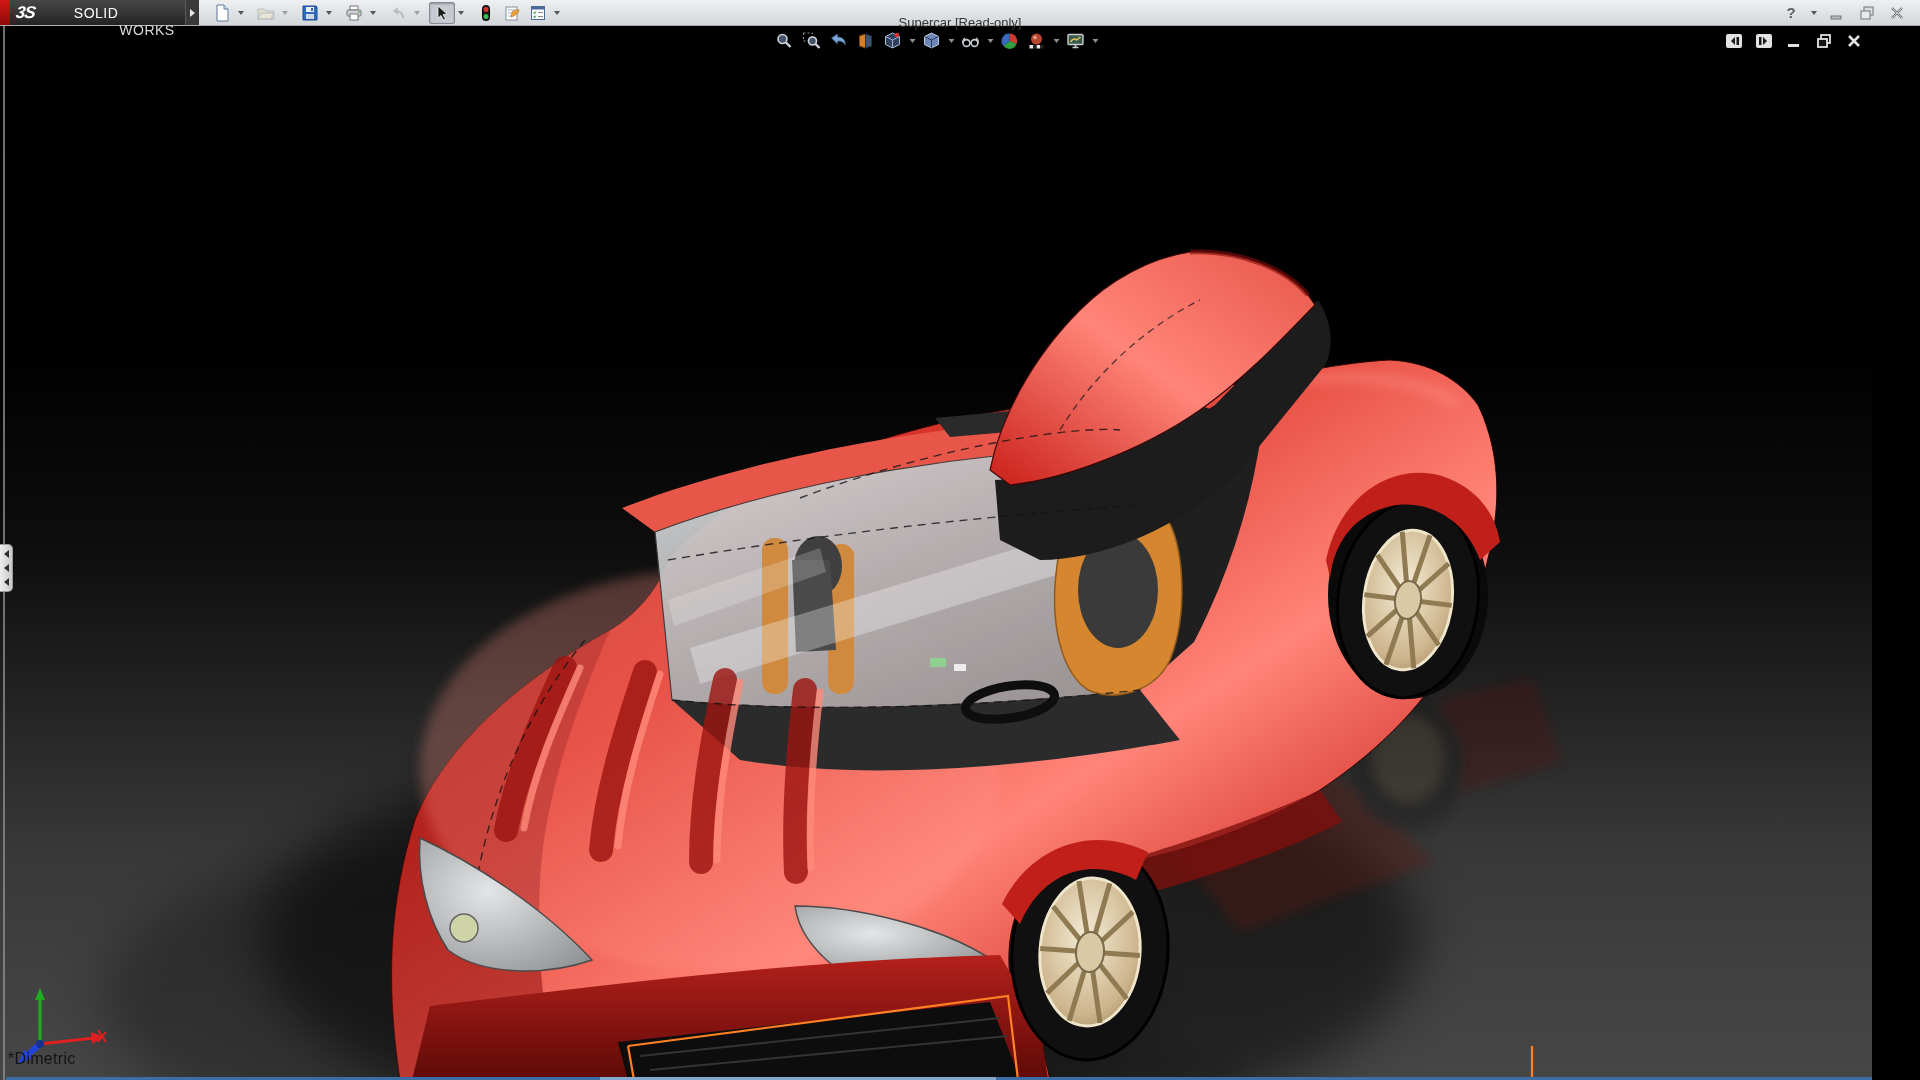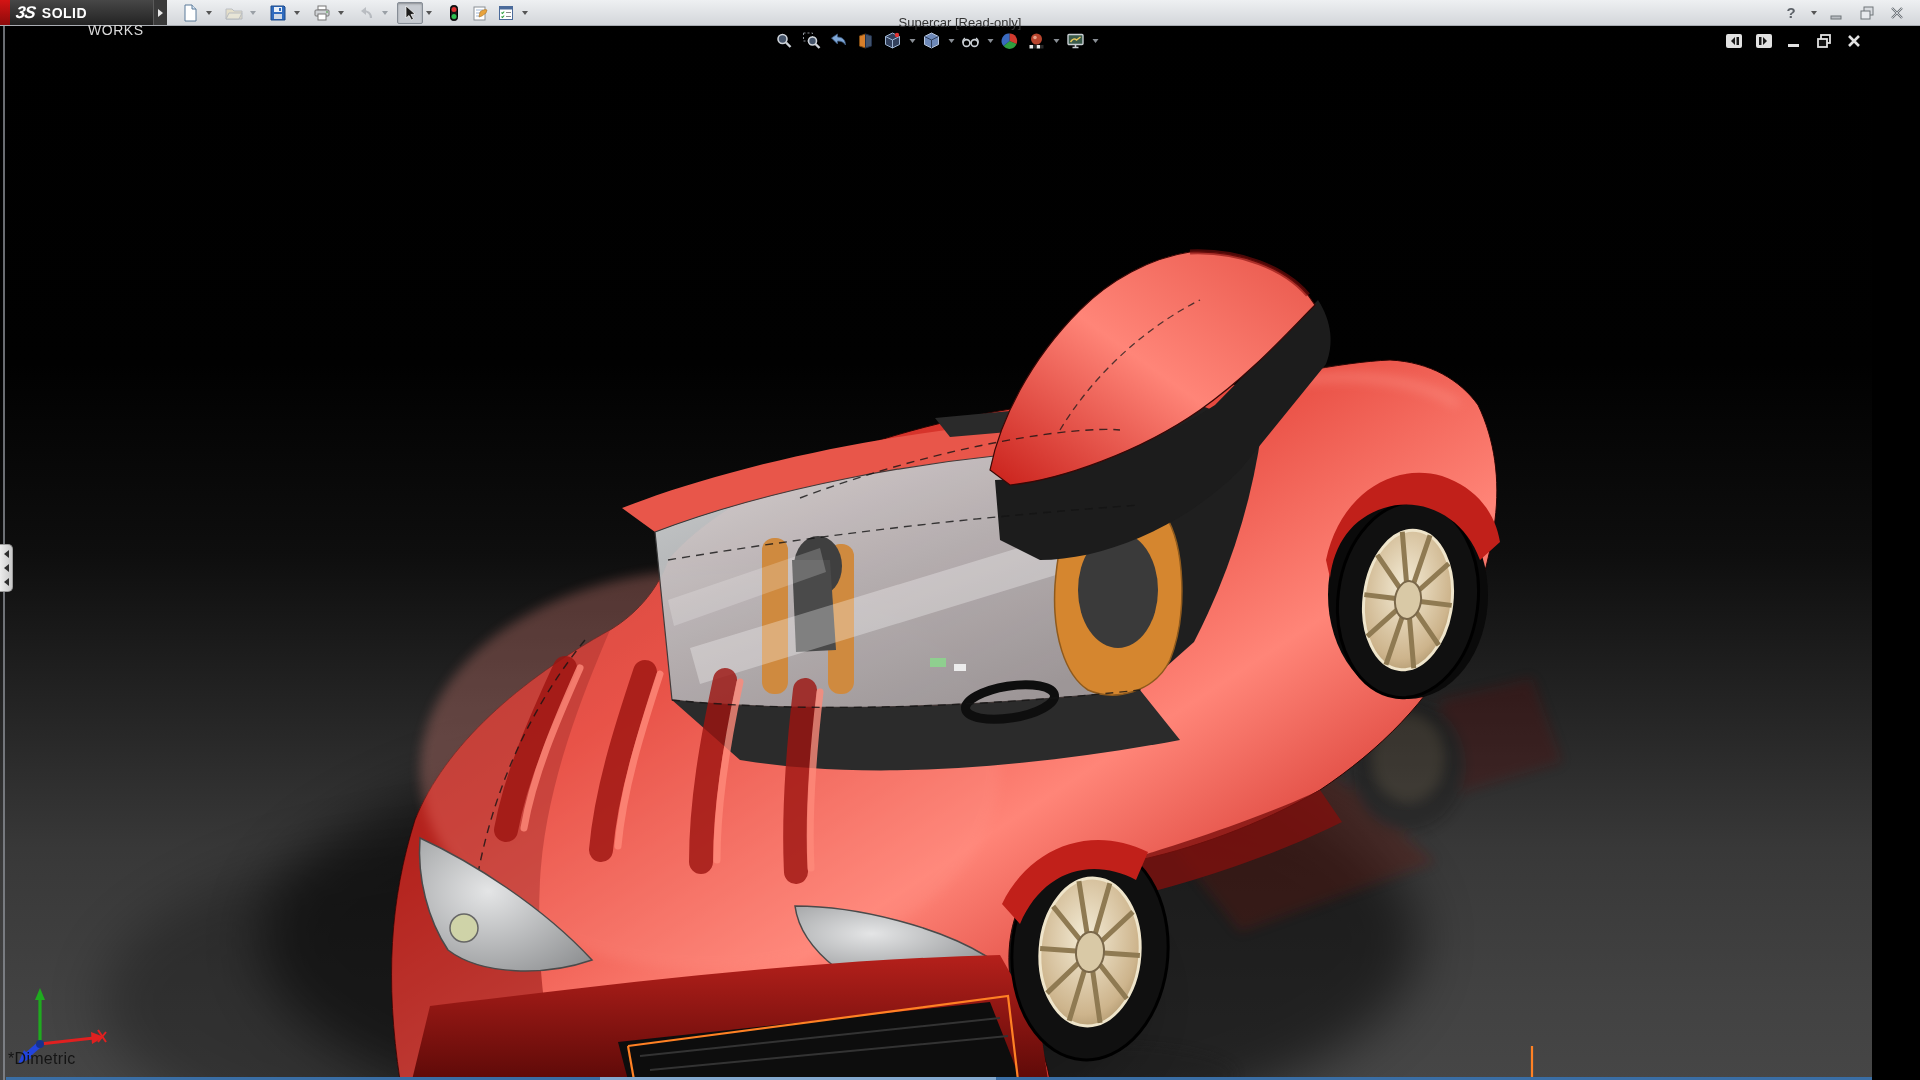--- a/index.html
+++ b/index.html
@@ -8,21 +8,21 @@
   .app { position:relative; width:1920px; height:1080px; }
 
   
   .titlebar { position:absolute; top:0; left:0; width:100%; height:26px;
     background:linear-gradient(#eef0f2,#d3d6da); border-bottom:1px solid #a9adb3;
     display:flex; align-items:stretch; z-index:30; }
   .red-stripe { width:10px; background:linear-gradient(#d41414,#8d0b0b); }
   .logo { background:linear-gradient(#474747,#232323); color:#fff; display:flex;
     align-items:center; padding:0 10px 0 6px; gap:7px; }
   .logo-mark { font-style:italic; font-weight:bold; font-size:17px; transform:skewX(-8deg); letter-spacing:-1px; }
-  .logo-solid { font-weight:bold; font-size:14px; letter-spacing:.5px; }
+  .logo-solid { font-weight:normal; font-size:14px; letter-spacing:.5px;margin-left:32px; }
   .logo-works { font-weight:normal; font-size:14px; color:#d9d9d9; letter-spacing:.5px; margin-left:-6px;margin-top:34px; }
   .logo-expand { width:14px; background:#3a3a3a; border:none; border-left:1px solid #5a5a5a;
     display:flex; align-items:center; justify-content:center; cursor:pointer; }
   .logo-expand::after { content:""; border-left:5px solid #e8e8e8; border-top:4px solid transparent; border-bottom:4px solid transparent; }
   .toolbar { display:flex; align-items:center; padding-left:10px; }
   .tgroup { display:flex; align-items:center; margin-right:6px; }
   .tbtn { width:26px; height:22px; border:1px solid transparent; background:transparent;
     display:flex; align-items:center; justify-content:center; border-radius:2px; cursor:pointer; }
   .tbtn.pressed { background:#c7cbd1; border-color:#868d96; box-shadow:inset 0 1px 2px rgba(0,0,0,.3); }
   .tbtn.disabled { opacity:.45; cursor:default; }

